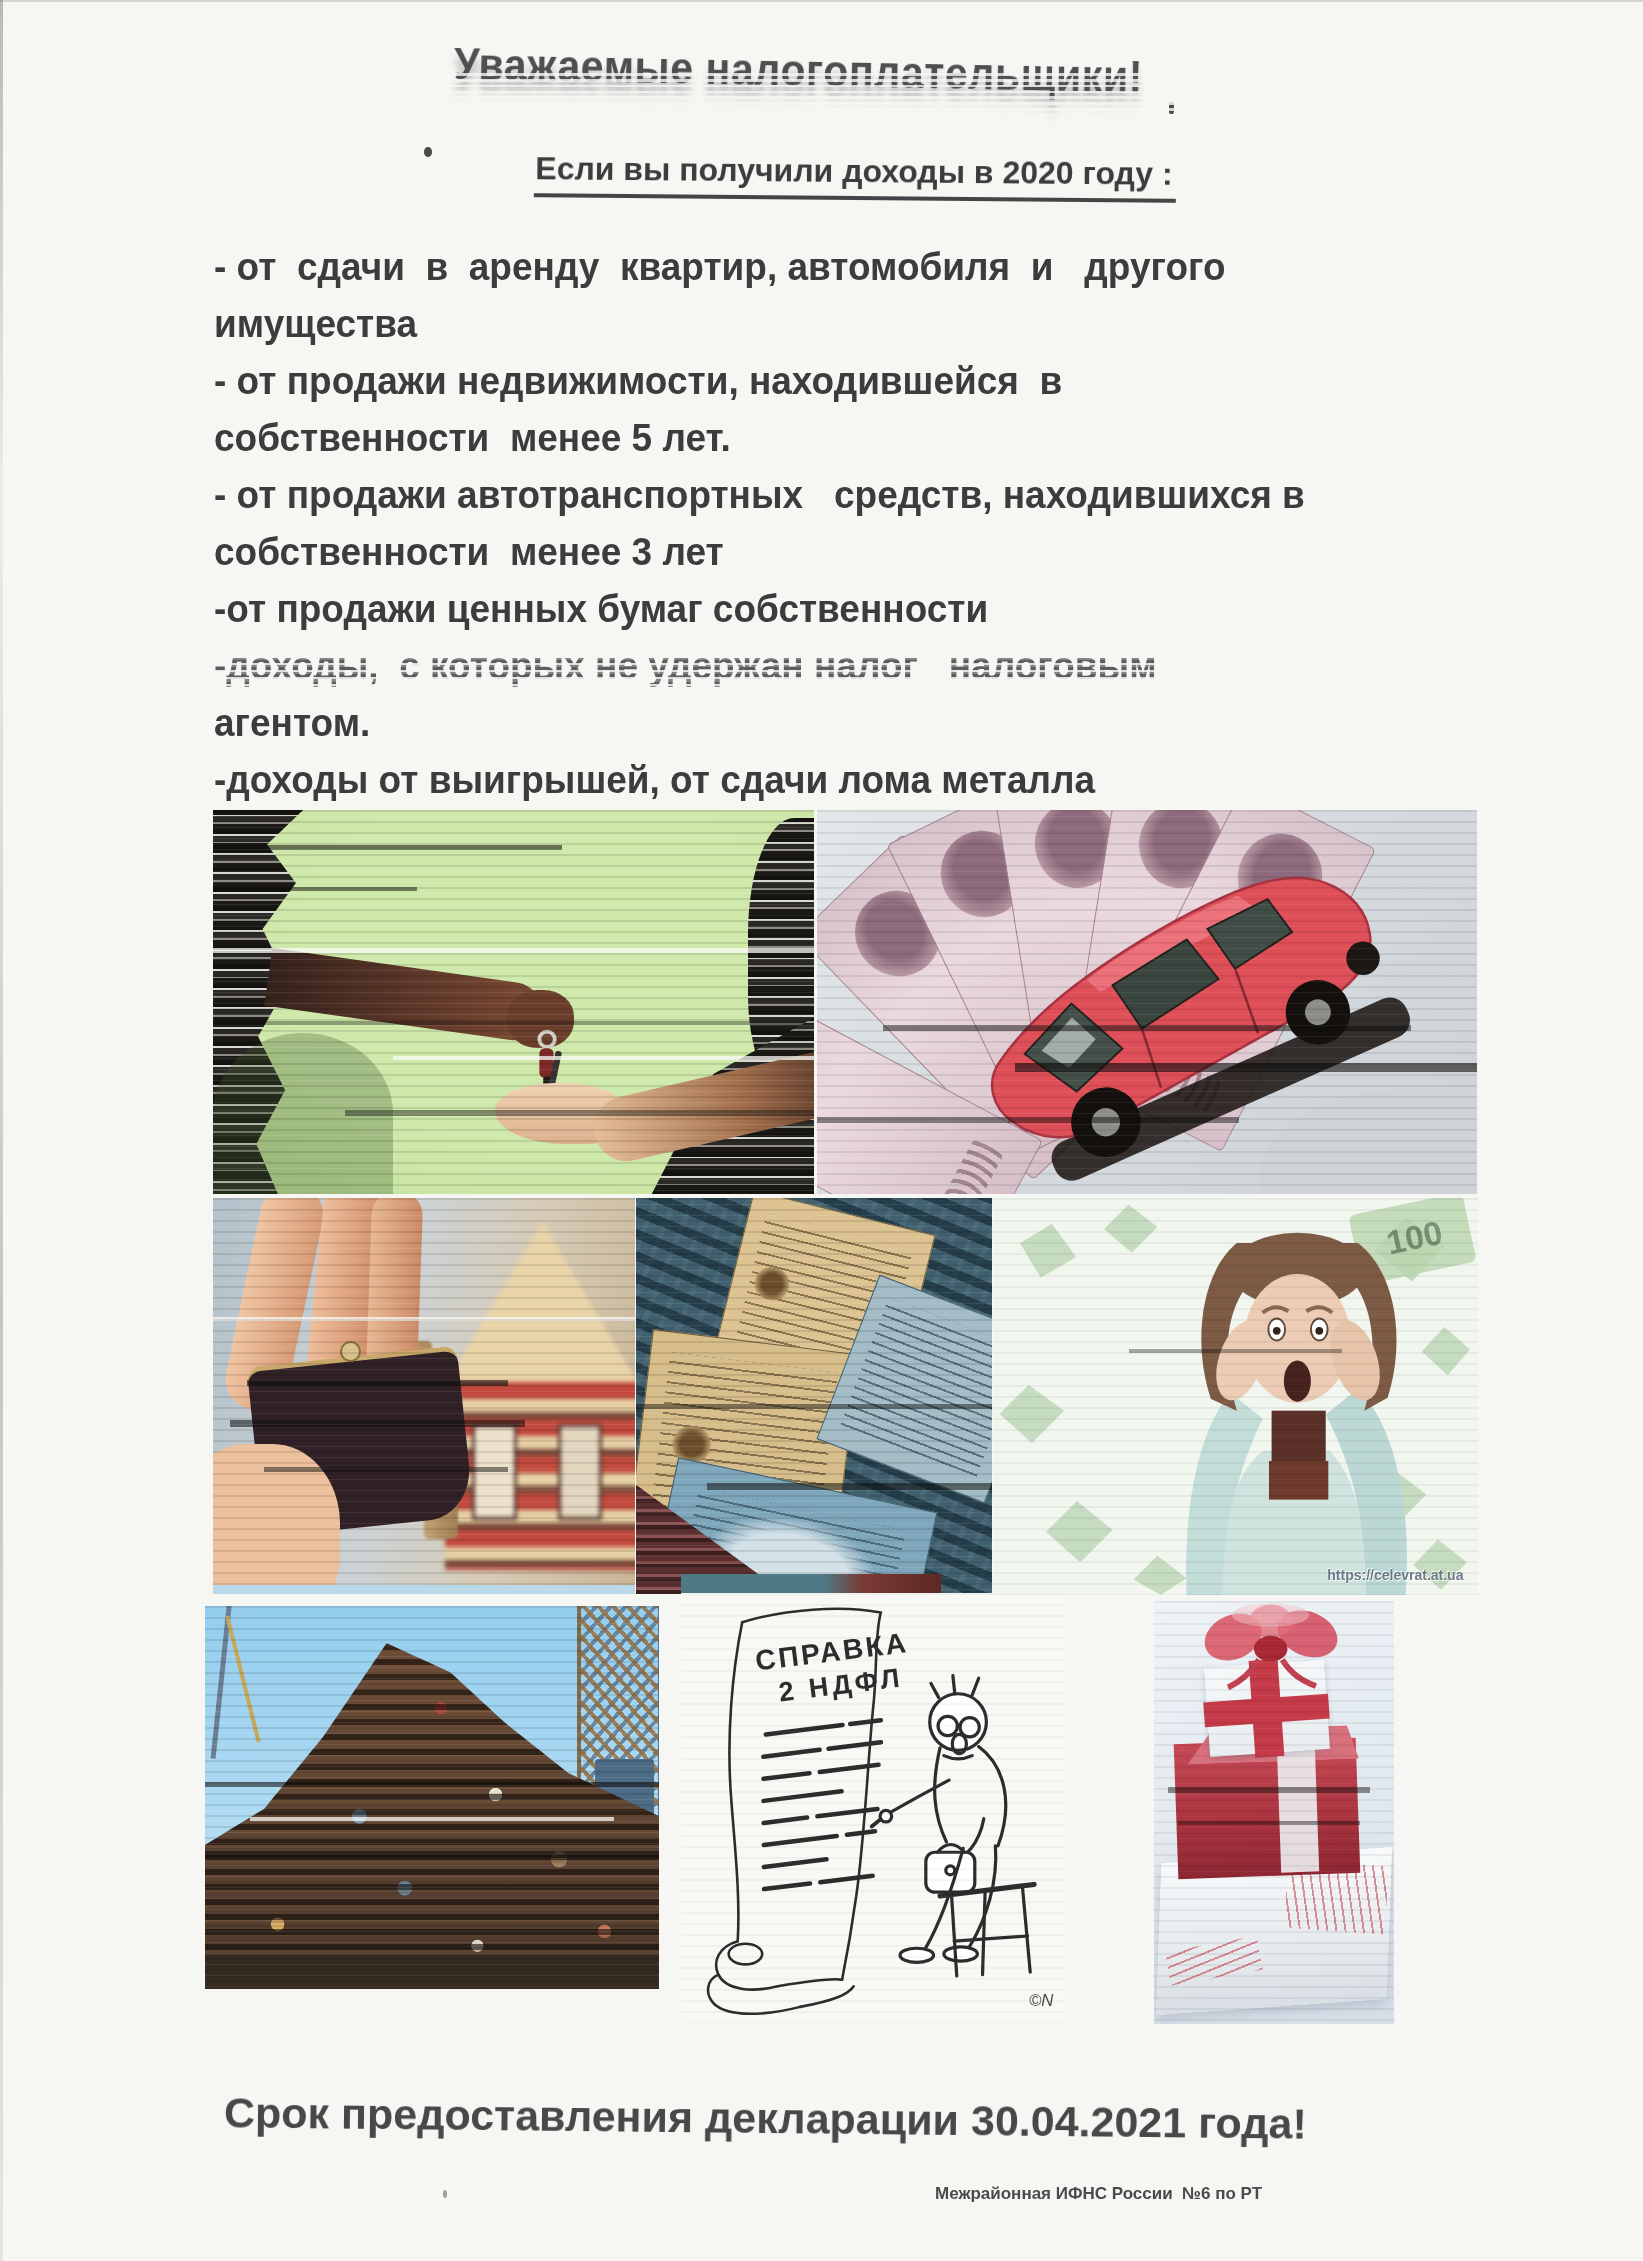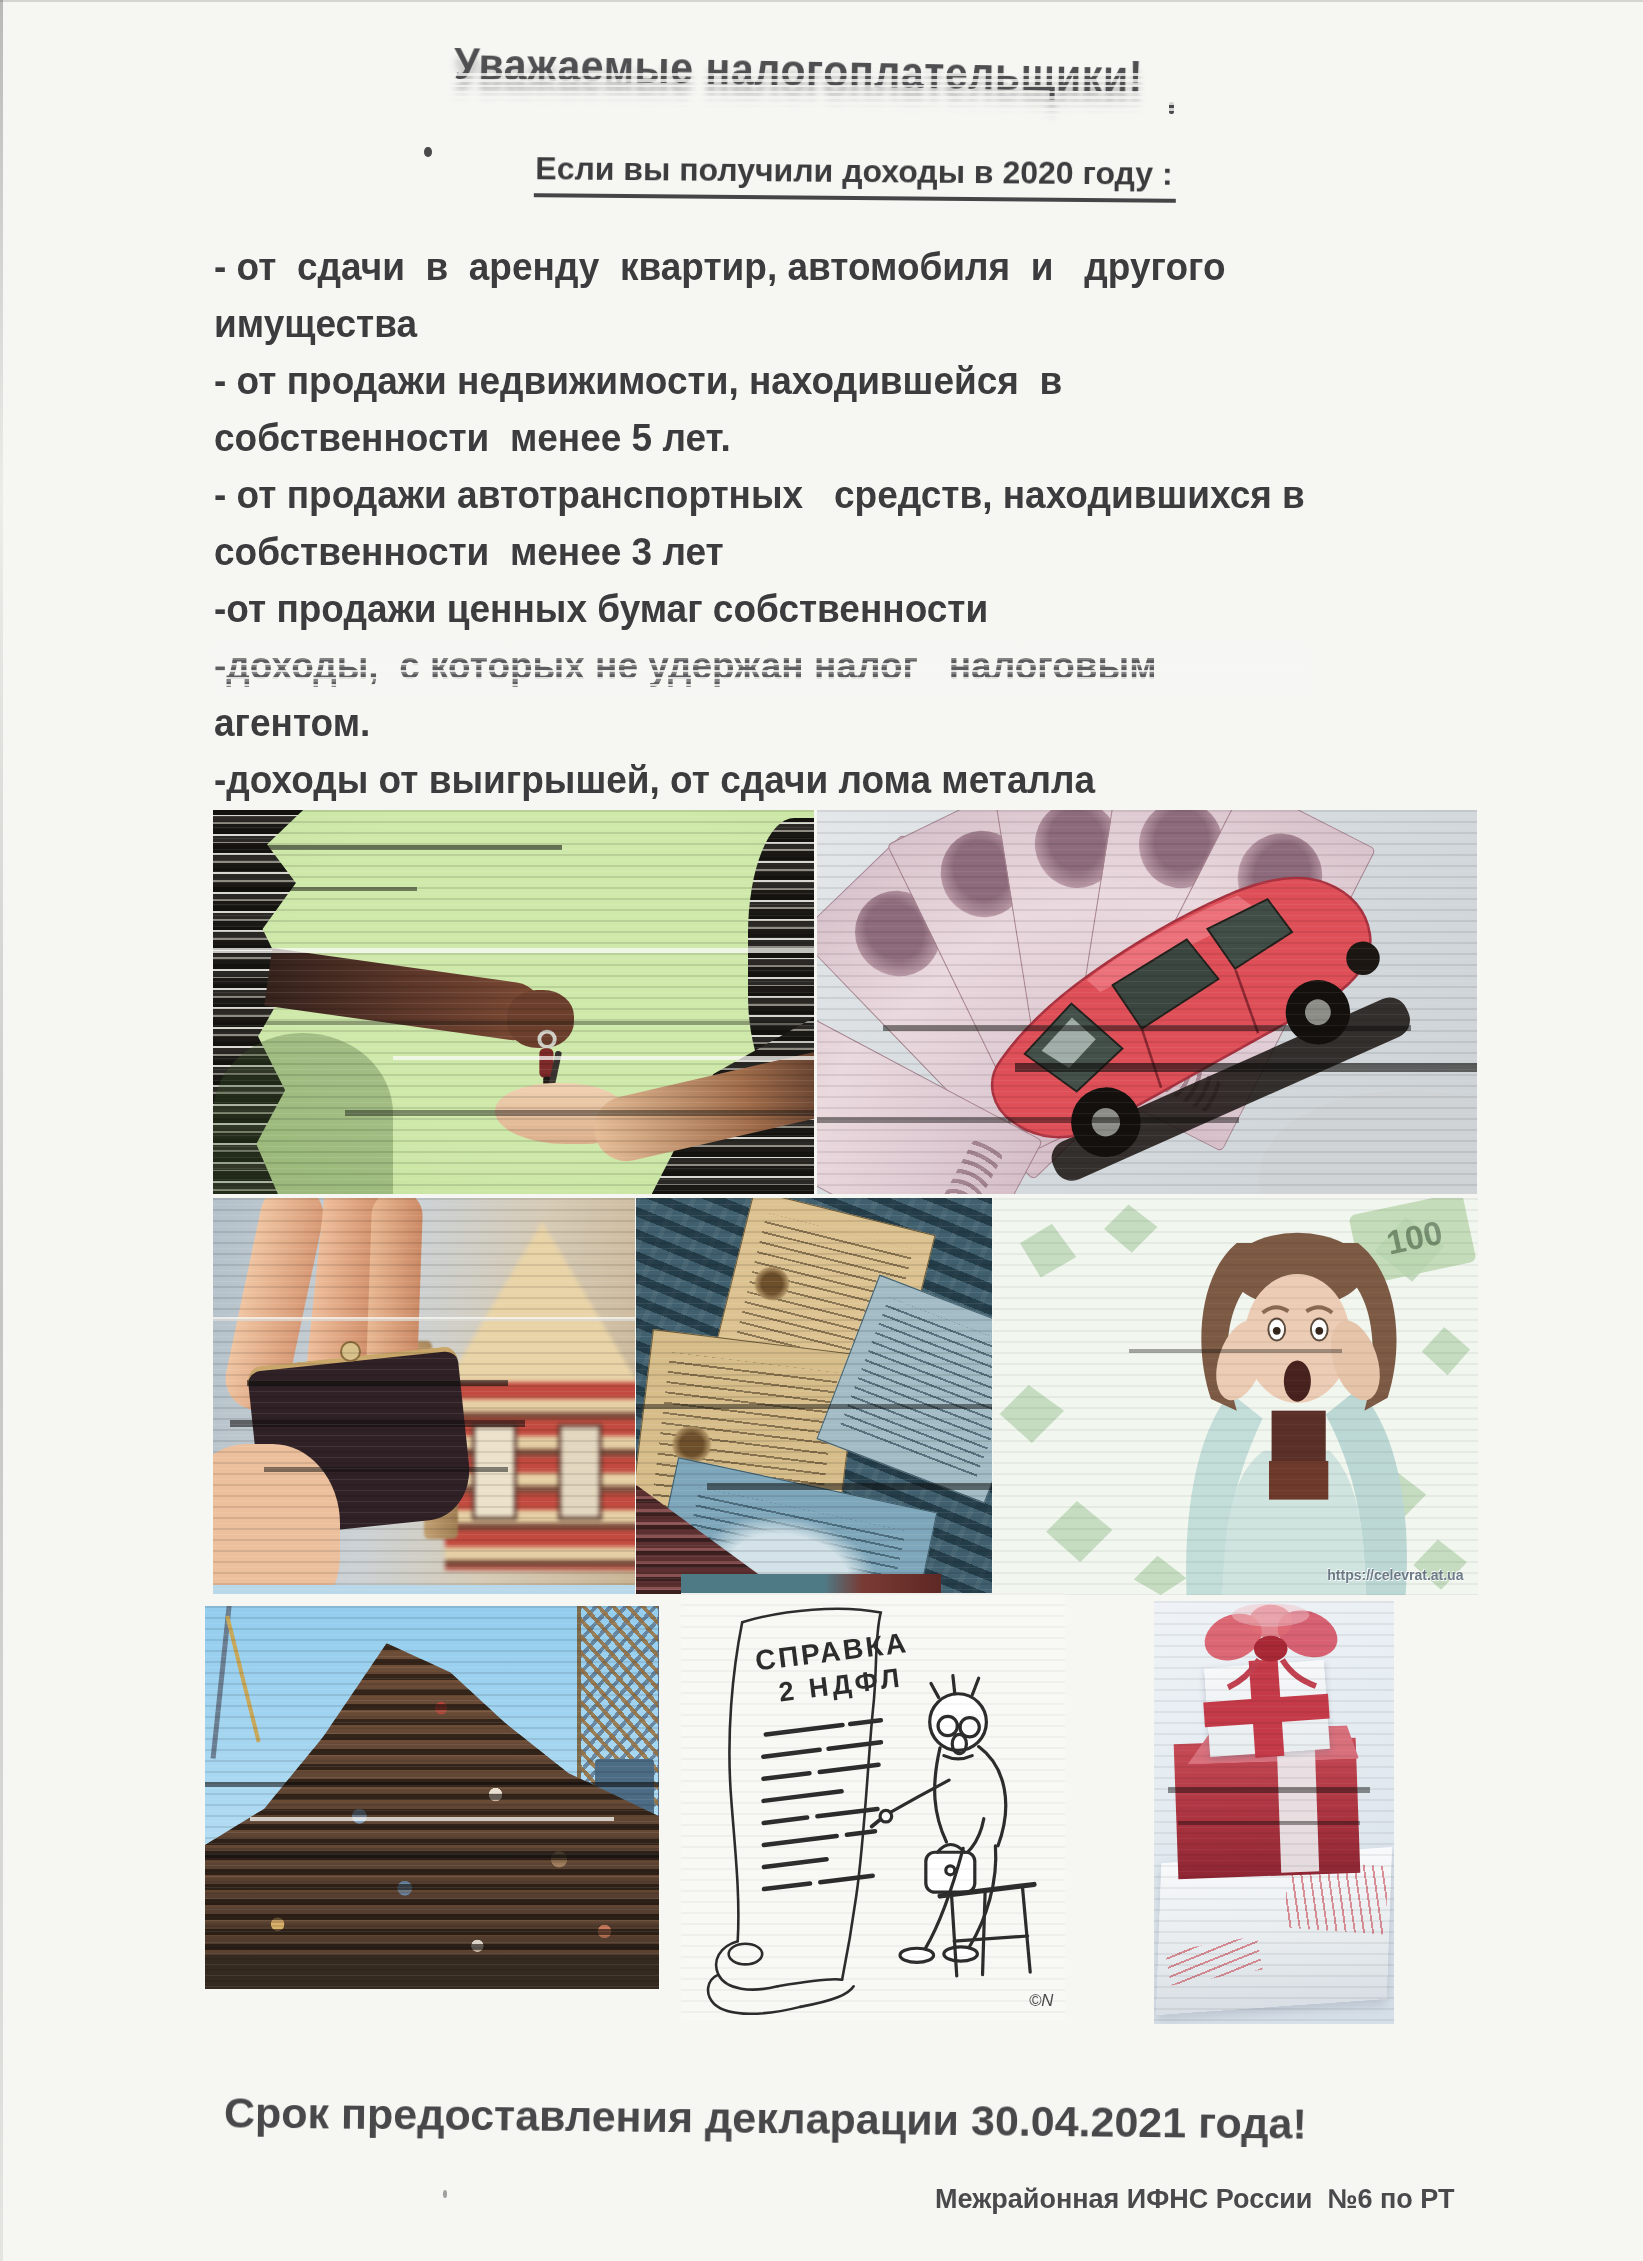--- a/index.html
+++ b/index.html
@@ -20,21 +20,21 @@
          transform:rotate(.5deg);filter:blur(0.3px);white-space:pre;
          border-bottom:4.5px solid #454547;padding:0 3.9px 6.4px 1.3px;}
   .bodytext{position:absolute;left:214px;top:237px;}
   .line{font-size:37px;font-weight:bold;line-height:57px;white-space:pre;color:#3c3c3e;
         filter:blur(0.2px);transform:scaleY(1.04);transform-origin:left top;}
   .line.smeared{position:relative;color:#5d5d60;filter:blur(0.7px);}
   .line.smeared::after{content:"";position:absolute;inset:-5.2px -6.4px -2.6px -2.6px;
         background:repeating-linear-gradient(180deg,rgba(246,246,243,0) 0 2.6px,rgba(246,246,243,.85) 2.6px 4.5px,rgba(246,246,243,.25) 4.5px 7px);}
   .deadline{position:absolute;left:224px;top:2094px;font-size:43px;font-weight:bold;color:#48484b;
         transform:rotate(.6deg);filter:blur(0.3px);white-space:pre;}
-  .credit{position:absolute;left:935px;top:2184px;font-size:27px;font-weight:bold;color:#4a4a4d;
+  .credit{position:absolute;left:935px;top:2184px;font-size:17px;font-weight:bold;color:#4a4a4d;
         filter:blur(0.2px);white-space:pre;}
   
   .ph{position:absolute;overflow:hidden;}
   .abs{position:absolute;}
   .scan{position:absolute;inset:0;pointer-events:none;
         background:repeating-linear-gradient(180deg,rgba(5,5,5,.20) 0 1.9px,rgba(0,0,0,0) 1.9px 5.8px,rgba(255,255,255,.16) 5.8px 7px,rgba(0,0,0,0) 7px 11px);}
   .band{position:absolute;background:#0e0d0b;pointer-events:none;}
   .wband{position:absolute;background:rgba(250,250,246,.75);pointer-events:none;}
   .stripesD{background:repeating-linear-gradient(180deg,#15130f 0 4.5px,#d9d8d0 4.5px 6.4px,#2b2925 6.4px 12.2px,#8d8b82 12.2px 14px,#1b1915 14px 19.3px);}
   

